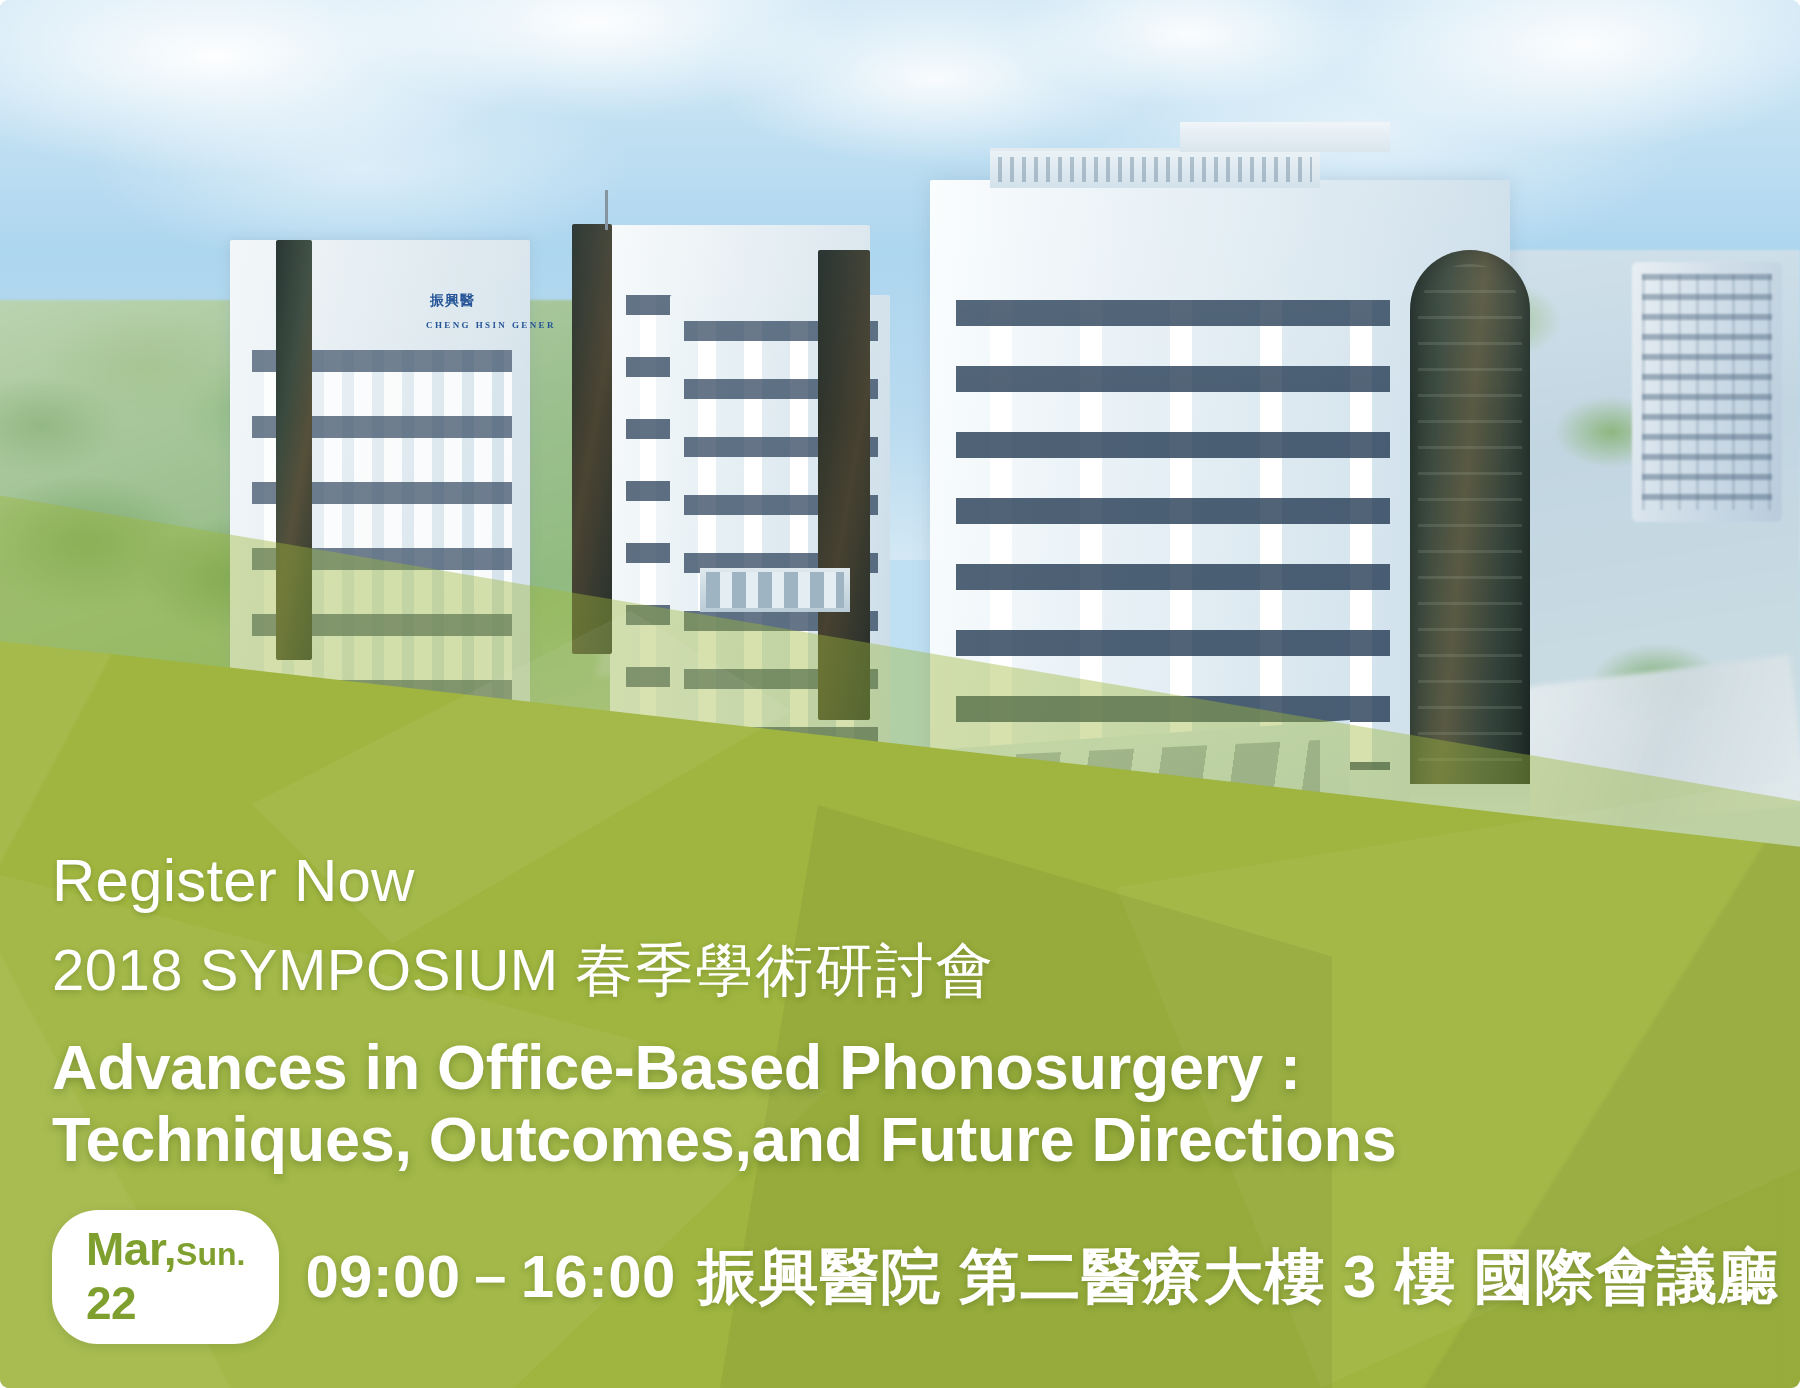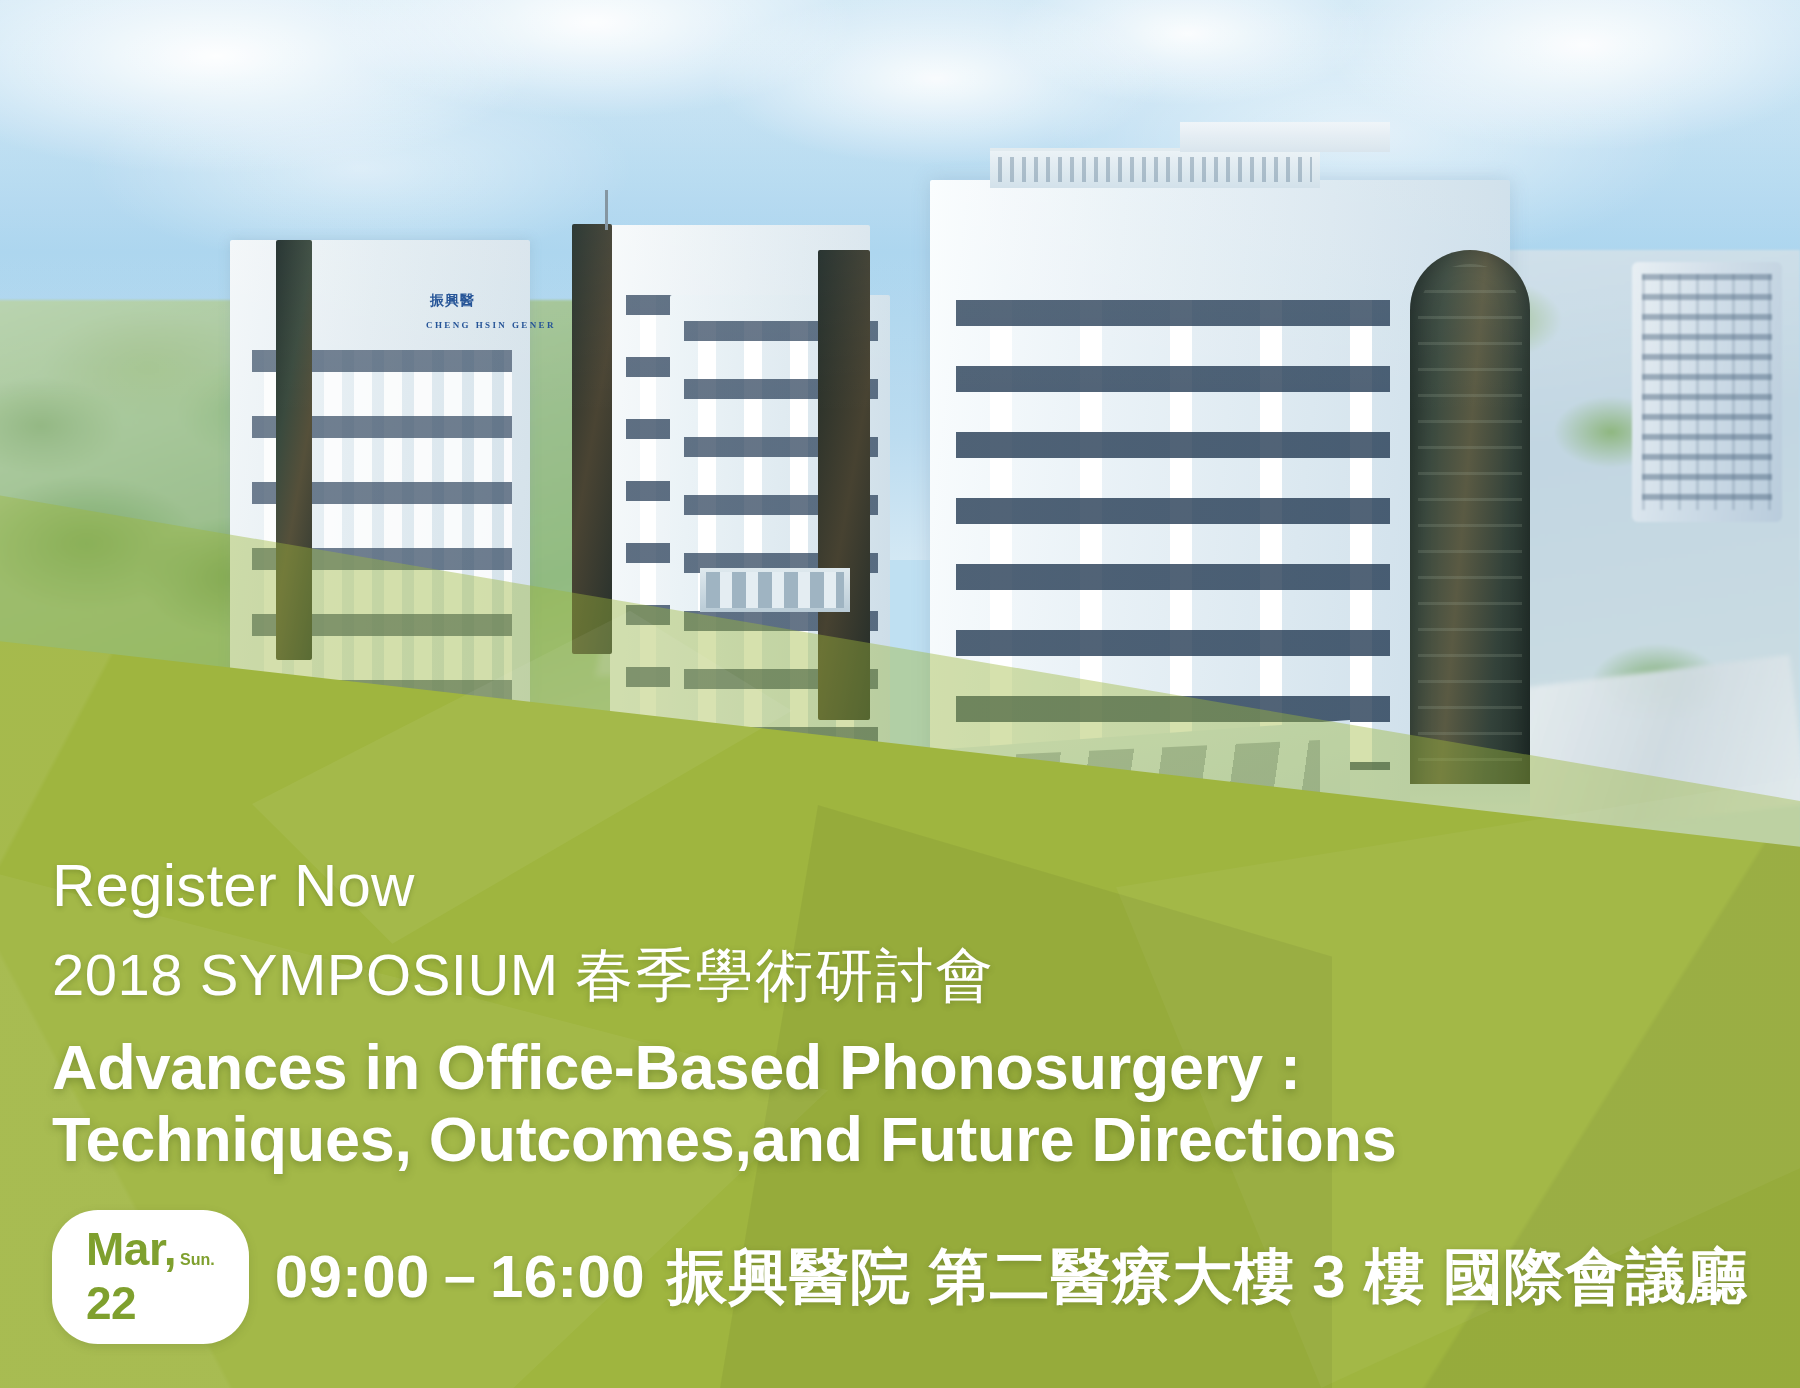--- a/index.html
+++ b/index.html
@@ -6,20 +6,21 @@
   * { margin:0; padding:0; box-sizing:border-box; }
   html,body{ background:#ffffff; }
 
   .banner{
     position:relative;
     width:1800px;
     height:1388px;
     overflow:hidden;
     font-family:"Liberation Sans","DejaVu Sans",sans-serif;
     background:#bfe0f2;
+    border-radius:9px;
   }
 
   
   .photo{ position:absolute; inset:0; overflow:hidden; }
 
   .sky{
     position:absolute; left:0; top:0; width:100%; height:560px;
     background:
       radial-gradient(ellipse 520px 190px at 12% 10%, rgba(255,255,255,.97) 0%, rgba(255,255,255,.0) 62%),
       radial-gradient(ellipse 430px 160px at 33% 4%, rgba(255,255,255,.95) 0%, rgba(255,255,255,0) 60%),
@@ -305,21 +306,21 @@
   .symposium{
     color:#ffffff;
     font-size:58px;
     font-weight:400;
     letter-spacing:.5px;
     line-height:1.1;
     margin-bottom:26px;
     white-space:nowrap;
     text-shadow:0 2px 6px rgba(60,80,20,.3);
   }
-  .symposium .zh{ font-weight:500; letter-spacing:2px; }
+  .symposium .zh{ font-weight:500; letter-spacing:2px;font-family:Liberation Mono, monospace; }
 
   .maintitle{
     color:#ffffff;
     font-size:63px;
     font-weight:700;
     line-height:1.14;
     letter-spacing:-.3px;
     margin-bottom:34px;
     text-shadow:0 3px 8px rgba(55,75,15,.34);
   }
@@ -332,21 +333,21 @@
     background:#ffffff;
     border-radius:46px;
     padding:12px 34px 14px;
     display:flex; align-items:baseline; 
     box-shadow:0 3px 10px rgba(70,90,30,.18);
   }
   .datepill .dnum{
     color:#7fa02e; font-size:46px; font-weight:700; letter-spacing:-.5px;
   }
   .datepill .dday{
-    color:#7fa02e; font-size:16px; font-weight:700;
+    color:#7fa02e; font-size:32px; font-weight:700;
   }
   .timevenue{
     color:#ffffff; font-size:60px; font-weight:700; letter-spacing:.3px;
     white-space:nowrap;
     text-shadow:0 2px 6px rgba(55,75,15,.3);
     display:flex; align-items:baseline; gap:22px;
   }
   .timevenue .venue{ font-weight:700; letter-spacing:1px; }
 </style>
 </head>

